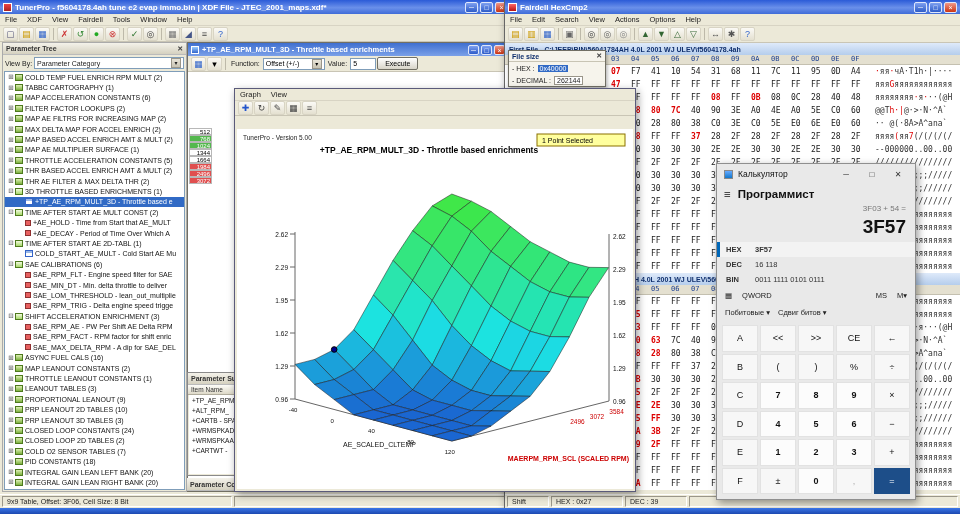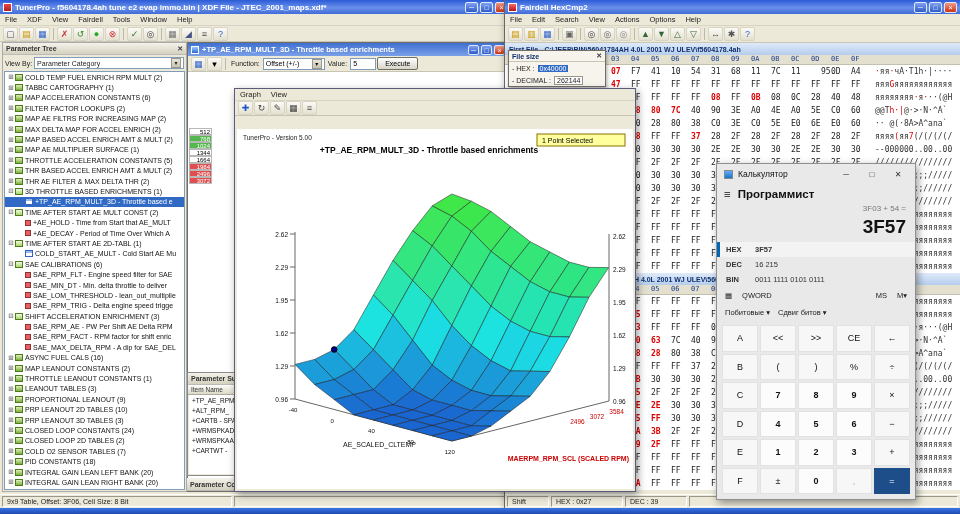--- a/index.html
+++ b/index.html
@@ -492,21 +492,21 @@
           <span class="hb red" style="left: 106px;">07</span>
           <span class="hb" style="left: 126px;">F7</span>
           <span class="hb" style="left: 146px;">41</span>
           <span class="hb" style="left: 166px;">10</span>
           <span class="hb" style="left: 186px;">54</span>
           <span class="hb" style="left: 206px;">31</span>
           <span class="hb" style="left: 226px;">68</span>
           <span class="hb" style="left: 246px;">11</span>
           <span class="hb" style="left: 266px;">7C</span>
           <span class="hb" style="left: 286px;">11</span>
-          <span class="hb" style="left: 316px;">95</span>
+          <span class="hb" style="left: 306px;">95</span>
           <span class="hb" style="left: 326px;">0D</span>
           <span class="hb" style="left: 346px;">A4</span>
           <span class="hascii"><b>·</b><span>я</span><span>я</span><b>·</b><span>ч</span><span>A</span><span>·</span><span>T</span><span>1</span><span>h</span><span>·</span><span>|</span><span>·</span><span>·</span><span>·</span><span>·</span></span>
         </div>
         <div class="hexrow">
           <span class="ha">003DC0</span>
           <span class="hb" style="left: 46px;">FF</span>
           <span class="hb" style="left: 66px;">FF</span>
           <span class="hb" style="left: 86px;">FF</span>
           <span class="hb red" style="left: 106px;">47</span>
@@ -1286,21 +1286,21 @@
     </div>
     <div id="c-expr">3F03 + 54 =</div>
     <div id="c-res">3F57</div>
     <div id="c-radix">
         <div class="rx active">
           <span class="rl">HEX</span>
           <span class="rv">3F57</span>
         </div>
         <div class="rx">
           <span class="rl">DEC</span>
-          <span class="rv">16 215</span>
+          <span class="rv">16 118</span>
         </div>
         <div class="rx">
           <span class="rl">BIN</span>
           <span class="rv">0011 1111 0101 0111</span>
         </div>
       </div>
     <div id="c-word">
       <span>▦</span>
       <span>QWORD</span>
       <span class="sp"></span>

